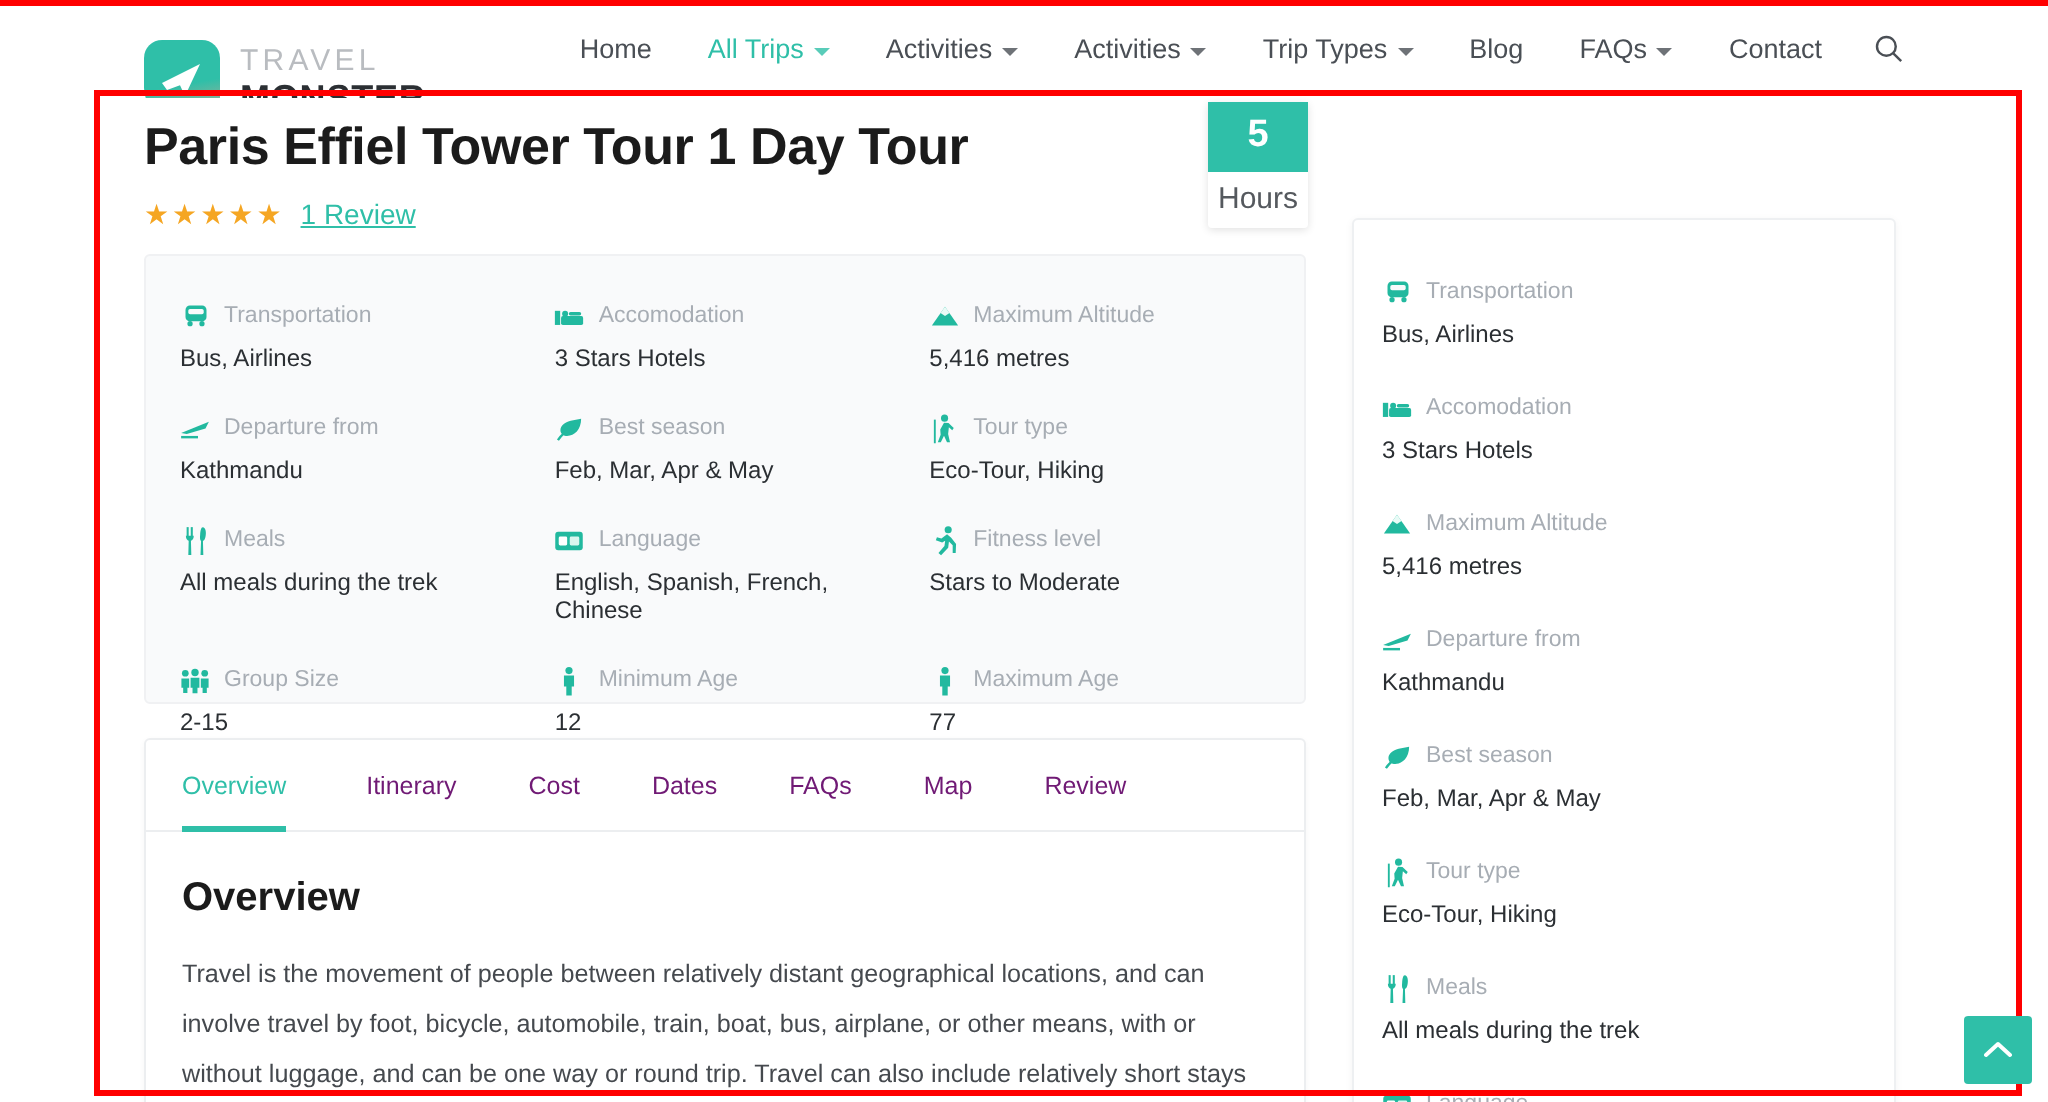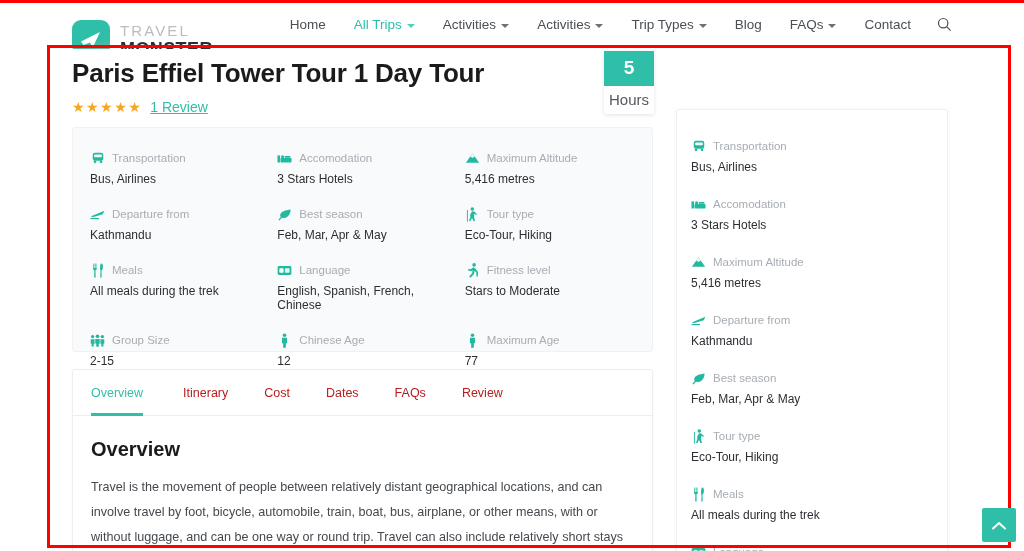--- a/index.html
+++ b/index.html
@@ -71,21 +71,21 @@
   .meta-value { font-size:12px; color:#2b2f33; margin-top:6px; }
   .ico { width:15px; height:15px; display:inline-flex; align-items:center; justify-content:center; color:#22b99f; flex:0 0 15px;}
   .ico svg { display:block; }
 
   
   .tabs-card {
     position:absolute; left:72px; top:320px; width:581px; height:240px;
     background:#ffffff; border:1px solid #eceef0; border-radius:3px; box-shadow:0 1px 3px rgba(0,0,0,.04);
   }
   .tabs { display:flex; align-items:center; height:46px; border-bottom:1px solid #eceef0; padding-left:16px; }
-  .tab { font-size:12.5px; color:#b91c1c; padding:0 18px; height:46px; display:flex; align-items:center; cursor:pointer; position:relative; }
+  .tab { font-size:12.5px; color:#701a75; padding:0 18px; height:46px; display:flex; align-items:center; cursor:pointer; position:relative; }
   .tab:first-child { padding-left:2px; padding-right:22px;}
   .tab.active { color:#2fbfa8; }
   .tab.active::after { content:""; position:absolute; left:2px; right:22px; bottom:0; height:2.5px; background:#2fbfa8; }
   .tab-body { padding:22px 22px 0 18px; }
   .sec-title { font-size:20px; font-weight:700; color:#1b1b1b; margin-bottom:14px; }
   .sec-para { font-size:12.6px; line-height:2.0; color:#45494e; }
 
   
   .sidebar {
     position:absolute; left:676px; top:60px; width:272px; height:500px;
@@ -309,21 +309,21 @@
             <div class="meta-value">2-15</div>
           </div>
           <div class="meta">
             <div class="meta-top">
               <span class="ico">
                 <svg width="9" height="15" viewBox="0 0 10 16">
                   <circle cx="5" cy="2.2" r="2" fill="#22b99f"></circle>
                   <path d="M2.2 5 h5.6 v6 h-1.3 v5 h-3 v-5 h-1.3 Z" fill="#22b99f"></path>
                 </svg>
               </span>
-              <span class="meta-label">Chinese Age</span>
+              <span class="meta-label">Minimum Age</span>
             </div>
             <div class="meta-value">12</div>
           </div>
           <div class="meta">
             <div class="meta-top">
               <span class="ico">
                 <svg width="9" height="15" viewBox="0 0 10 16">
                   <circle cx="5" cy="2.2" r="2" fill="#22b99f"></circle>
                   <path d="M2.2 5 h5.6 v6 h-1.3 v5 h-3 v-5 h-1.3 Z" fill="#22b99f"></path>
                 </svg>
@@ -335,20 +335,21 @@
         </div>
     </div>
 
     <div class="tabs-card">
       <div class="tabs" id="tabs-row">
           <div class="tab active">Overview</div>
           <div class="tab">Itinerary</div>
           <div class="tab">Cost</div>
           <div class="tab">Dates</div>
           <div class="tab">FAQs</div>
+          <div class="tab">Map</div>
           <div class="tab">Review</div>
         </div>
       <div class="tab-body">
         <div class="sec-title">Overview</div>
         <div class="sec-para">Travel is the movement of people between relatively distant geographical locations, and can involve travel by foot, bicycle, automobile, train, boat, bus, airplane, or other means, with or without luggage, and can be one way or round trip. Travel can also include relatively short stays between</div>
       </div>
     </div>
 
     <div class="sidebar" id="sidebar">
         <div class="meta side-item">

